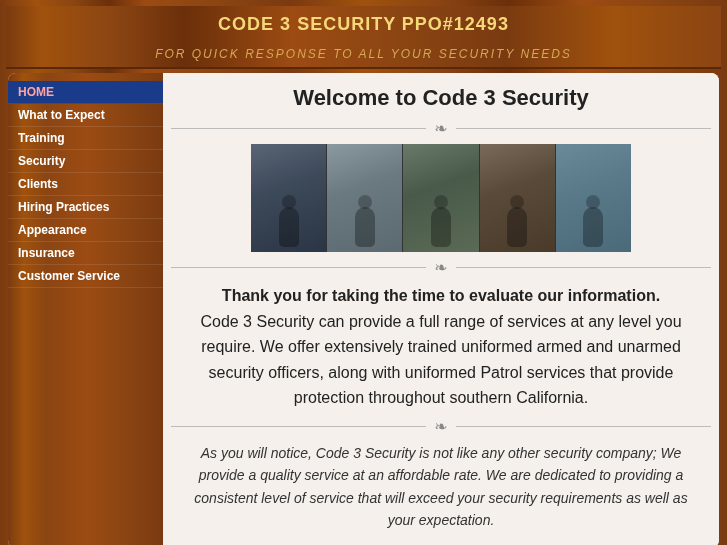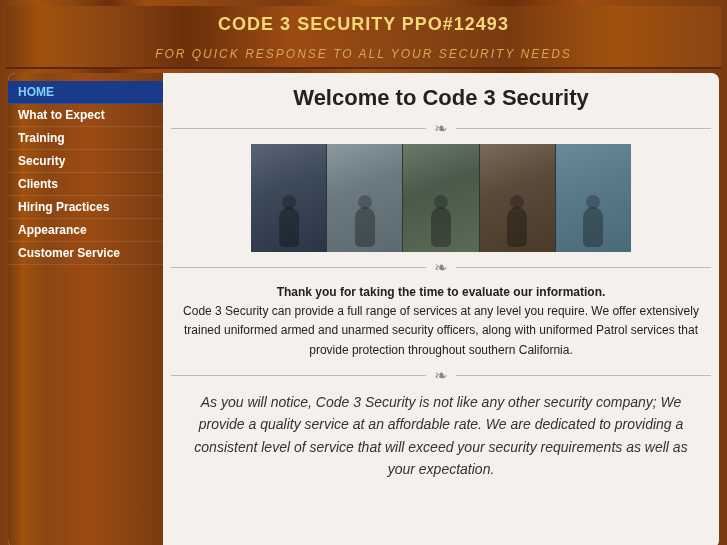--- a/index.html
+++ b/index.html
@@ -78,21 +78,21 @@
       font-size: 12px;
       font-weight: bold;
       color: #fff;
       cursor: pointer;
       border-bottom: 1px solid rgba(255,255,255,0.1);
       text-decoration: none;
     }
 
     .nav-item.active {
       background: #1a3a8a;
-      color: #7dd3fc;
+      color: #fca5a5;
     }
 
     
     .content-area {
       flex: 1;
       background: #f5f0eb;
       padding: 12px 8px;
       overflow-y: auto;
     }
 
@@ -155,21 +155,21 @@
       left: 50%;
       transform: translateX(-50%);
       width: 14px;
       height: 14px;
       background: rgba(0,0,0,0.25);
       border-radius: 50%;
     }
 
     .text-block {
       text-align: center;
-      font-size: 12px;
+      font-size: 16px;
       color: #222;
       line-height: 1.6;
       margin: 6px 10px;
     }
 
     .text-block-italic {
       text-align: center;
       font-size: 14px;
       color: #333;
       font-style: italic;
@@ -208,20 +208,21 @@
   <div class="main-container">
 
     <nav class="sidebar">
     <a class="nav-item active" href="#">HOME</a>
         <a class="nav-item" href="#">What to Expect</a>
         <a class="nav-item" href="#">Training</a>
         <a class="nav-item" href="#">Security</a>
         <a class="nav-item" href="#">Clients</a>
         <a class="nav-item" href="#">Hiring Practices</a>
         <a class="nav-item" href="#">Appearance</a>
+        <a class="nav-item" href="#">Insurance</a>
         <a class="nav-item" href="#">Customer Service</a>
       </nav>
 
     <div class="content-area">
 
       <h1 class="page-title">Welcome to Code 3 Security</h1>
 
       <div class="ornament-row">
         <div class="ornament-line"></div>
         <span class="ornament-symbol">❧</span>

